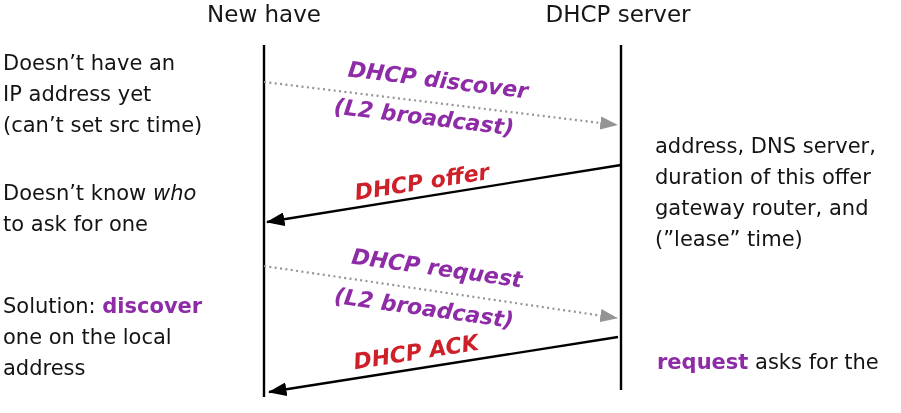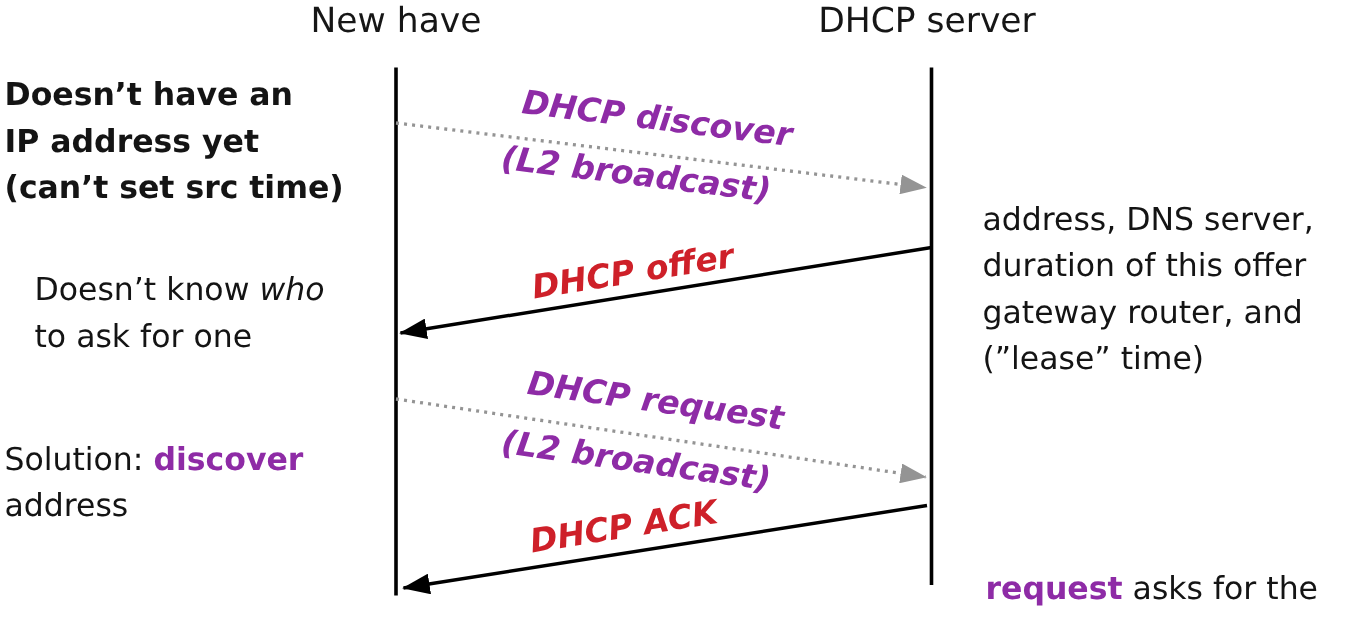--- a/index.html
+++ b/index.html
@@ -61,40 +61,41 @@
   <div class="actor" style="left:264px;">New have</div>
   <div class="actor" style="left:618px;">DHCP server</div>
 
   <div class="msg purple" style="left:438px;top:80px;--r:7deg;">DHCP discover</div>
   <div class="msg purple" style="left:424px;top:117px;--r:7deg;">(L2 broadcast)</div>
   <div class="msg red" style="left:422px;top:182px;--r:-9deg;">DHCP offer</div>
   <div class="msg purple" style="left:437px;top:268px;--r:8deg;">DHCP request</div>
   <div class="msg purple" style="left:424px;top:308px;--r:8deg;">(L2 broadcast)</div>
   <div class="msg red" style="left:416px;top:352px;--r:-9deg;">DHCP ACK</div>
 
-  <div class="note" style="left:3px;top:48px;font-weight:bold;">
+  <div class="note" style="left:3px;top:48px;">
     <div class="ln">Doesn’t have an</div>
     <div class="ln">IP address yet</div>
     <div class="ln">(can’t set src time)</div>
   </div>
 
-  <div class="note" style="left:3px;top:178px;margin-left:20px;">
+  <div class="note" style="left:3px;top:178px;">
     <div class="ln"><span>Doesn’t know </span><span class="it">who</span></div>
     <div class="ln">to ask for one</div>
   </div>
 
   <div class="note" style="left:3px;top:291px;">
     <div class="ln"><span>Solution: </span><span class="hl purple">discover</span></div>
+    <div class="ln">one on the local</div>
     <div class="ln">address</div>
   </div>
 
   <div class="note" style="left:655px;top:131px;">
     <div class="ln">address, DNS server,</div>
     <div class="ln">duration of this offer</div>
     <div class="ln">gateway router, and</div>
     <div class="ln">(”lease” time)</div>
   </div>
 
-  <div class="note" style="left:657px;top:347px;margin-top:30px;">
+  <div class="note" style="left:657px;top:347px;">
     <div class="ln"><span class="hl purple">request</span><span> asks for the</span></div>
   </div>
 
 </div>
 
 </body></html>

